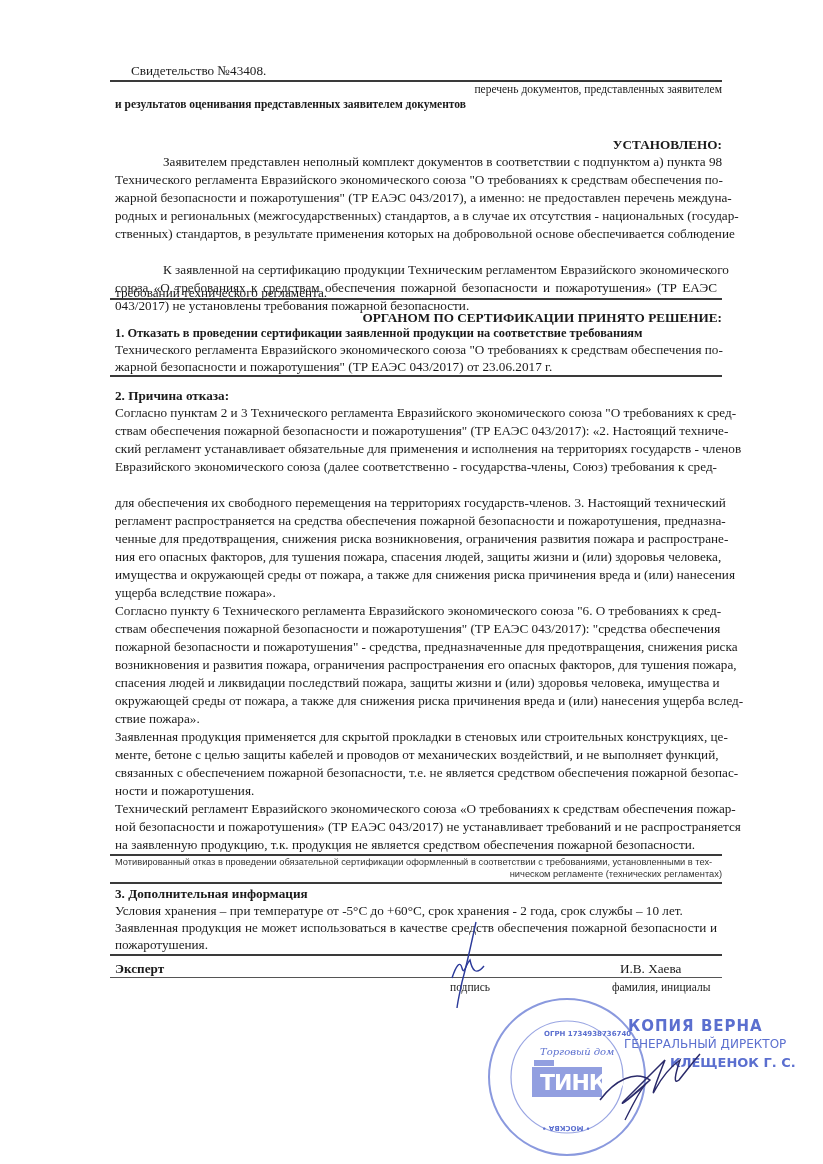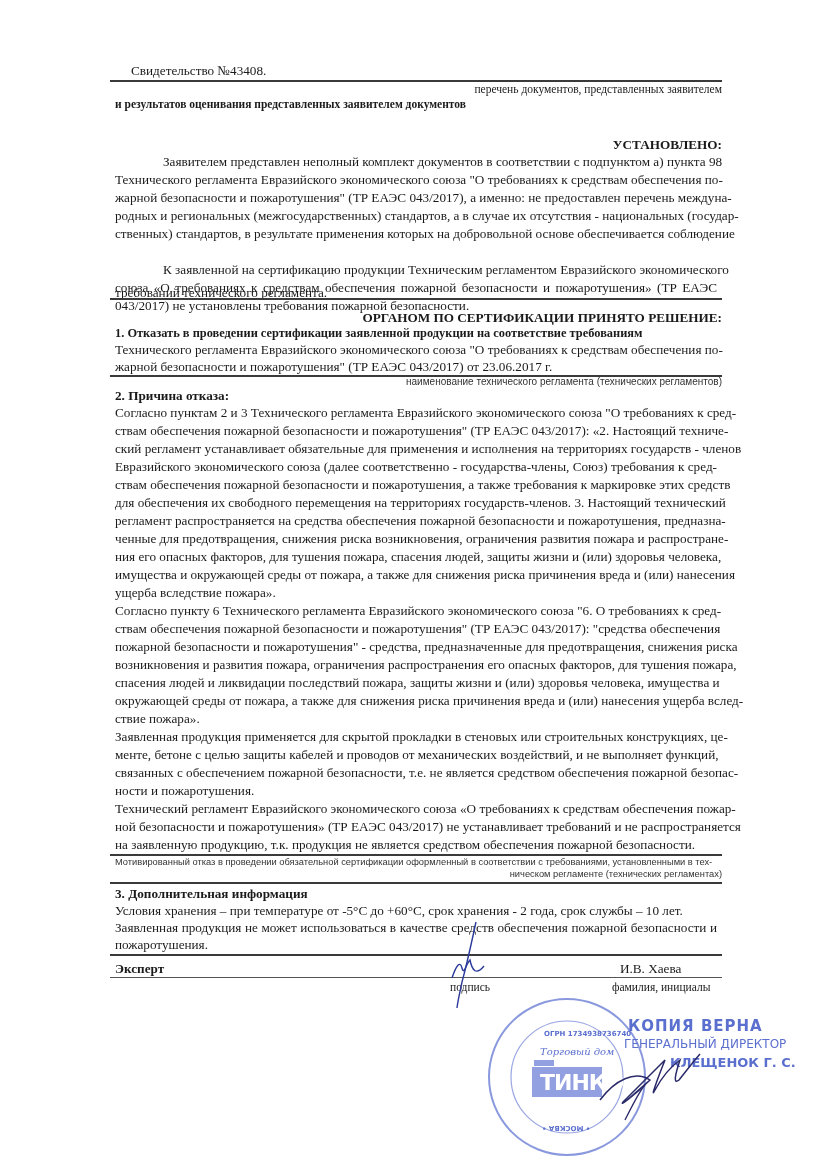--- a/index.html
+++ b/index.html
@@ -39,29 +39,27 @@
   <div class="abs line j" style="left:163px; top:261px; width:554px;">К заявленной на сертификацию продукции Техническим регламентом Евразийского экономического</div>
   <div class="abs line j" style="left:115px; top:279px; width:602px;">союза «О требованиях к средствам обеспечения пожарной безопасности и пожаротушения» (ТР ЕАЭС</div>
   <div class="abs line" style="left:115px; top:297px;">043/2017) не установлены требования пожарной безопасности.</div>
   <div class="rule" style="left:110px; top:298px; width:612px;"></div>
 
   <div class="abs line bold center" style="left:110px; top:309px; width:612px;">ОРГАНОМ ПО СЕРТИФИКАЦИИ ПРИНЯТО РЕШЕНИЕ:</div>
   <div class="abs line bold" style="left:115px; top:324px; font-size:12.4px;">1. Отказать в проведении сертификации заявленной продукции на соответствие требованиям</div>
   <div class="abs line j" style="left:115px; top:341px; width:602px;">Технического регламента Евразийского экономического союза "О требованиях к средствам обеспечения по-</div>
   <div class="abs line" style="left:115px; top:358px;">жарной безопасности и пожаротушения" (ТР ЕАЭС 043/2017) от 23.06.2017 г.</div>
   <div class="rule" style="left:110px; top:375px; width:612px;"></div>
-  <div class="abs small center" style="left:110px; top:376px; width:612px;">наименование технического регламента (технических регламентов)</div>
 
   <div class="abs line bold" style="left:115px; top:387px;">2. Причина отказа:</div>
 
   <div class="abs line j" style="left:115px; top:404px; width:602px;">Согласно пунктам 2 и 3 Технического регламента Евразийского экономического союза "О требованиях к сред-</div>
   <div class="abs line j" style="left:115px; top:422px; width:602px;">ствам обеспечения пожарной безопасности и пожаротушения" (ТР ЕАЭС 043/2017): «2. Настоящий техниче-</div>
   <div class="abs line j" style="left:115px; top:440px; width:602px;">ский регламент устанавливает обязательные для применения и исполнения на территориях государств - членов</div>
   <div class="abs line j" style="left:115px; top:458px; width:602px;">Евразийского экономического союза (далее соответственно - государства-члены, Союз) требования к сред-</div>
-  <div class="abs line j" style="left:115px; top:476px; width:602px;">ствам обеспечения пожарной безопасности и пожаротушения, а также требования к маркировке этих средств</div>
   <div class="abs line j" style="left:115px; top:494px; width:602px;">для обеспечения их свободного перемещения на территориях государств-членов. 3. Настоящий технический</div>
   <div class="abs line j" style="left:115px; top:512px; width:602px;">регламент распространяется на средства обеспечения пожарной безопасности и пожаротушения, предназна-</div>
   <div class="abs line j" style="left:115px; top:530px; width:602px;">ченные для предотвращения, снижения риска возникновения, ограничения развития пожара и распростране-</div>
   <div class="abs line j" style="left:115px; top:548px; width:602px;">ния его опасных факторов, для тушения пожара, спасения людей, защиты жизни и (или) здоровья человека,</div>
   <div class="abs line j" style="left:115px; top:566px; width:602px;">имущества и окружающей среды от пожара, а также для снижения риска причинения вреда и (или) нанесения</div>
   <div class="abs line" style="left:115px; top:584px;">ущерба вследствие пожара».</div>
   <div class="abs line j" style="left:115px; top:602px; width:602px;">Согласно пункту 6 Технического регламента Евразийского экономического союза "6. О требованиях к сред-</div>
   <div class="abs line j" style="left:115px; top:620px; width:602px;">ствам обеспечения пожарной безопасности и пожаротушения" (ТР ЕАЭС 043/2017): "средства обеспечения</div>
   <div class="abs line j" style="left:115px; top:638px; width:602px;">пожарной безопасности и пожаротушения" - средства, предназначенные для предотвращения, снижения риска</div>
   <div class="abs line j" style="left:115px; top:656px; width:602px;">возникновения и развития пожара, ограничения распространения его опасных факторов, для тушения пожара,</div>

